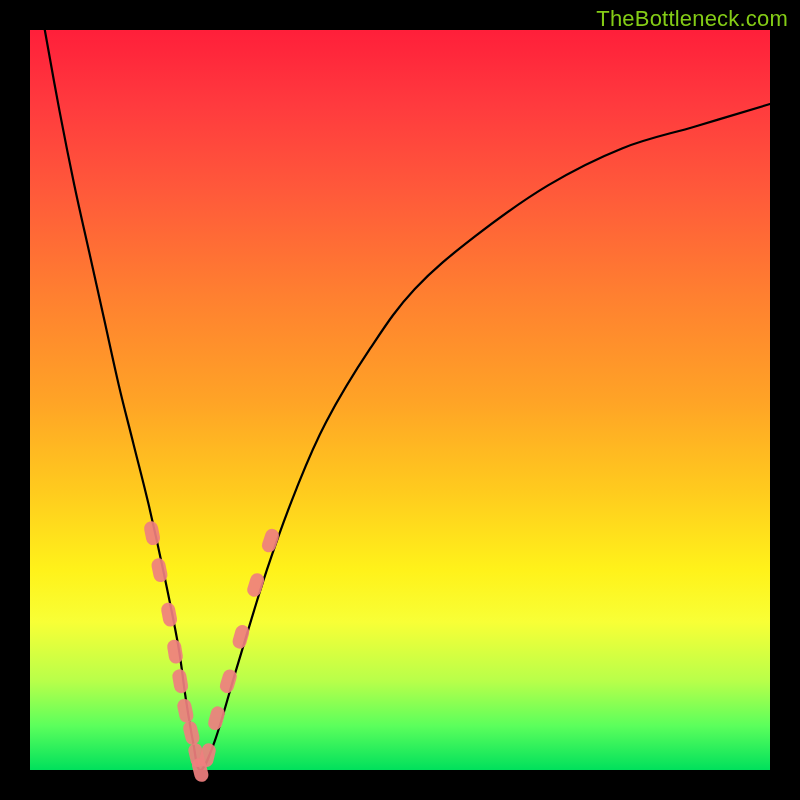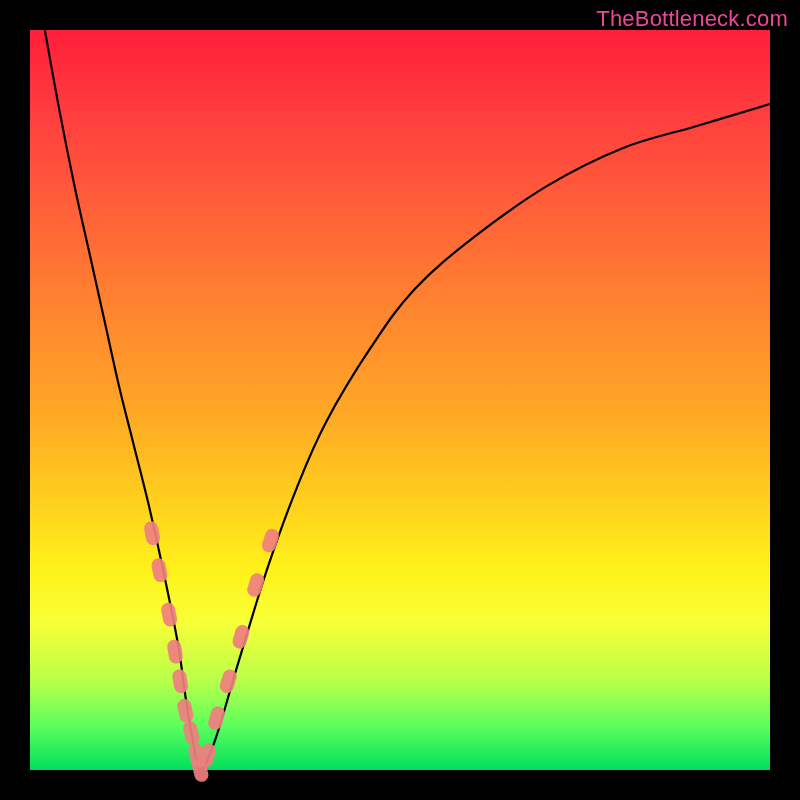--- a/index.html
+++ b/index.html
@@ -36,21 +36,21 @@
       #fff21a 73%,
       #f8ff36 80%,
       #b8ff4a 88%,
       #5cff5c 94%,
       #00e05c 100%);
   }
   .watermark {
     position: absolute;
     top: 6px;
     right: 12px;
-    color: #ec4899;
+    color: #84cc16;
     font-size: 22px;
     font-weight: 400;
     letter-spacing: 0.2px;
     user-select: none;
   }
   svg.curve {
     position: absolute;
     left: 0;
     top: 0;
     width: 740px;

